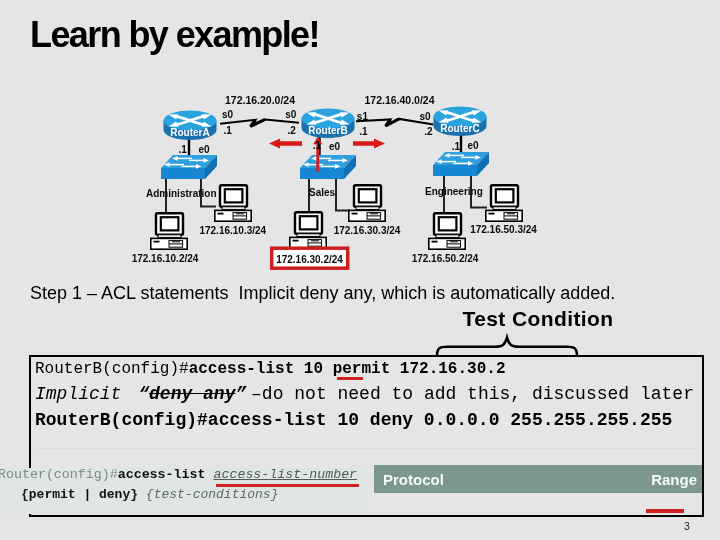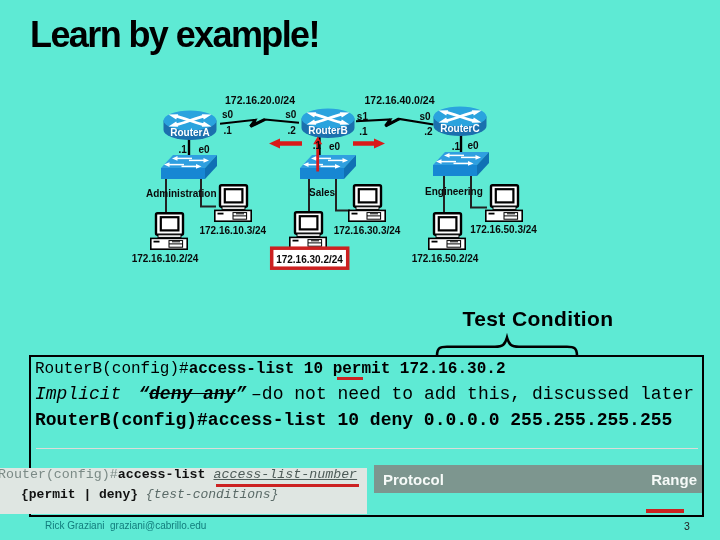--- a/index.html
+++ b/index.html
@@ -1,14 +1,14 @@
 <!DOCTYPE html>
 <html><head><meta charset="utf-8"><style>
 html,body{margin:0;padding:0}
-#page{position:relative;width:720px;height:540px;background:#5eead4;overflow:hidden;
+#page{position:relative;width:720px;height:540px;background:#e5e5e5;overflow:hidden;
   font-family:"Liberation Sans",sans-serif;color:#000}
 .abs{position:absolute}
 .mono{font-family:"Liberation Mono",monospace;white-space:pre}
 </style></head>
 <body>
 <div id="page">
 
 <div class="abs" id="title" style="left:30px;top:17.2px;font-size:36px;font-weight:bold;line-height:36px;letter-spacing:-1.6px;">Learn by example!</div>
 
 <svg class="abs" style="left:0;top:0" width="720" height="540" viewBox="0 0 720 540">
@@ -125,20 +125,21 @@
 <text x="367" y="234">172.16.30.3/24</text>
 <text x="309.5" y="262.5">172.16.30.2/24</text>
 <text x="503.5" y="232.5">172.16.50.3/24</text>
 <text x="445" y="261.5">172.16.50.2/24</text>
 </g>
 </g>
 
 <path d="M437,356 C437,347.5 440,346.8 447,346.8 L495,346.8 C503,346.8 505,344.5 507,337.5 C509,344.5 511,346.8 519,346.8 L567,346.8 C574,346.8 577,347.5 577,356" fill="none" stroke="#000" stroke-width="2.6"></path>
 </svg>
 
+<div class="abs" style="left:30px;top:284.2px;font-size:18px;line-height:18px;">Step 1 – ACL statements&nbsp; Implicit deny any, which is automatically added.</div>
 
 <div class="abs" style="left:462.5px;top:311px;font-size:21px;font-weight:bold;line-height:15.5px;letter-spacing:0.4px;">Test Condition</div>
 
 <div class="abs" style="left:28.5px;top:354.5px;width:675px;height:162px;border:2px solid #000;box-sizing:border-box"></div>
 
 <div class="abs mono" id="cl1" style="left:35px;top:359.7px;font-size:16px;line-height:18px;">RouterB(config)#<b>access-list 10 permit 172.16.30.2</b></div>
 <div class="abs mono" id="cl2" style="left:35px;top:385px;font-size:18px;line-height:18px;"><i>Implicit <b style="padding-left:6px;margin-right:-6px">“<span style="text-decoration:line-through">deny any</span>”</b></i> –do not need to add this, discussed later</div>
 <div class="abs mono" id="cl3" style="left:35px;top:411.4px;font-size:18px;line-height:18px;font-weight:bold;">RouterB(config)#<b>access-list 10 deny 0.0.0.0 255.255.255.255</b></div>
 <div class="abs" style="left:336.5px;top:377.3px;width:26px;height:2.4px;background:#cc2222"></div>
 
@@ -151,15 +152,14 @@
 <div class="abs" style="left:216px;top:483.5px;width:143px;height:3.2px;background:#cc2222"></div>
 
 <div class="abs" style="left:374px;top:464.5px;width:328px;height:48px;">
   <div class="abs" style="left:0;top:0;width:328px;height:28px;background:#7d968f;color:#f6faf8;font-weight:bold;font-size:15px;">
     <span class="abs" style="left:9px;top:7px;line-height:15px;">Protocol</span>
     <span class="abs" style="right:5px;top:7px;line-height:15px;">Range</span>
   </div>
 </div>
 <div class="abs" style="left:646px;top:509px;width:38px;height:3.6px;background:#cc2020"></div>
 
-<div class="abs" style="left:45px;top:521px;font-size:10px;line-height:10px;color:#117c7c">Rick Graziani&nbsp; graziani@cabrillo.edu</div>
 <div class="abs" style="left:684px;top:521px;font-size:10.5px;line-height:10.5px;color:#222">3</div>
 
 </div>
 </body></html>

